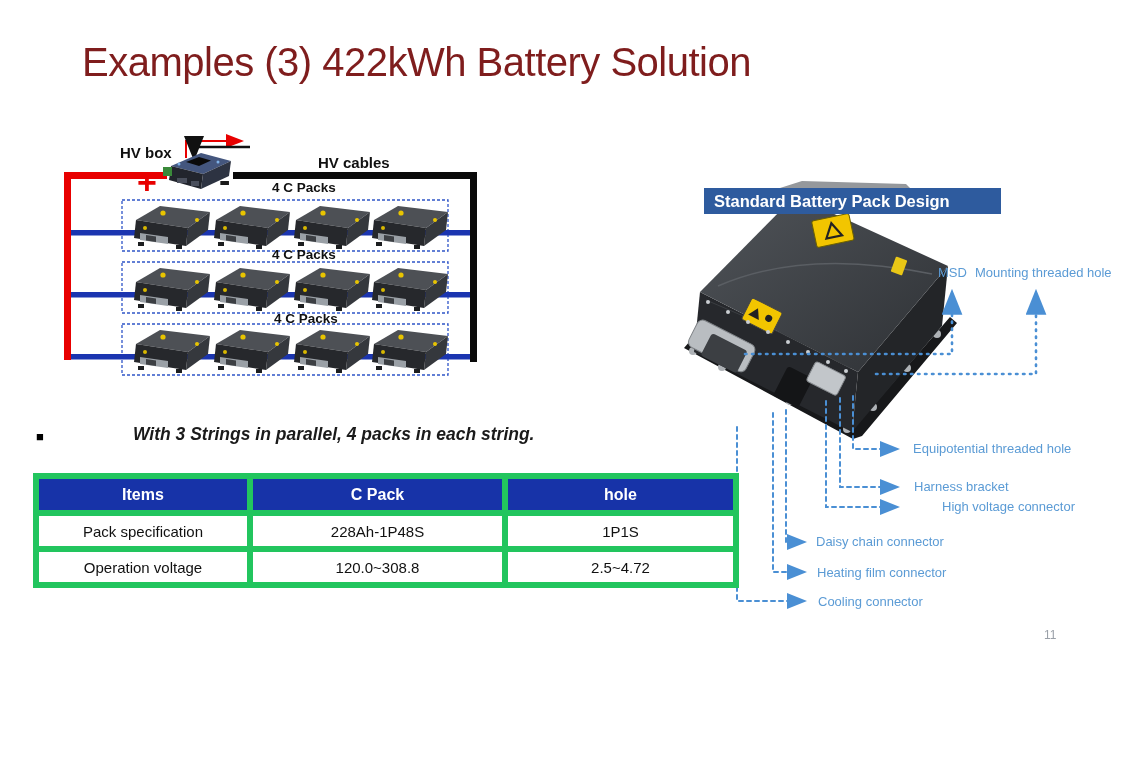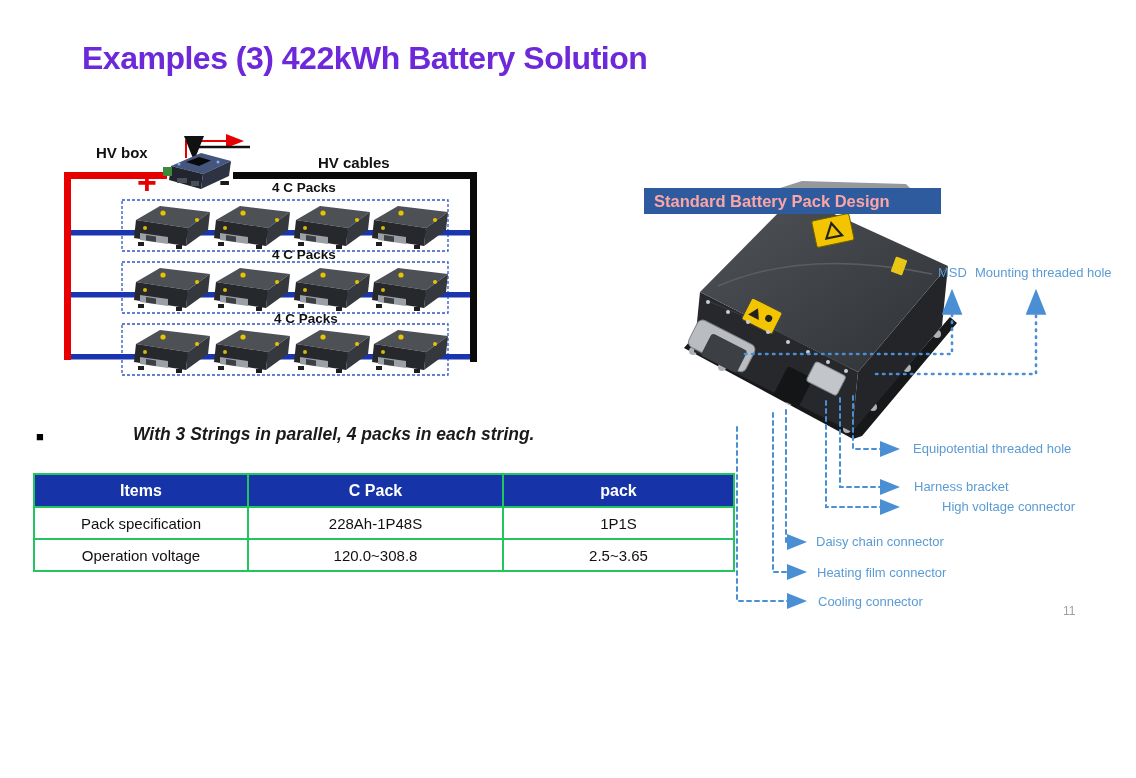--- a/index.html
+++ b/index.html
@@ -1,35 +1,35 @@
 <!DOCTYPE html>
 <html><head>
 <meta charset="utf-8">
 <style>
   html,body{margin:0;padding:0;}
   body{width:1136px;height:778px;position:relative;background:#ffffff;
        font-family:"Liberation Sans",sans-serif;overflow:hidden;}
   .abs{position:absolute;}
-  #page-title{left:82px;top:40px;font-size:32px;font-weight:bold;color:#6d28d9;letter-spacing:-0.5px;white-space:nowrap;}
+  #page-title{left:82px;top:40px;font-size:40px;font-weight:normal;color:#7f1d1d;letter-spacing:-0.5px;white-space:nowrap;}
   .dlabel{font-weight:bold;color:#111;white-space:nowrap;}
-  #hv-box-label{left:96px;top:144px;font-size:15px;}
+  #hv-box-label{left:120px;top:144px;font-size:15px;}
   #hv-cables-label{left:318px;top:154px;font-size:15px;}
   #plus-sign{left:137px;top:165px;font-size:34px;font-weight:bold;color:#e80000;line-height:1;}
   #minus-sign{left:219px;top:163px;font-size:34px;font-weight:900;color:#1a1a1a;line-height:1;}
   .packs-label{font-size:13.5px;font-weight:bold;color:#111;white-space:nowrap;margin-left:16px;}
   #bullet-line{left:36px;top:424px;width:640px;}
   #bullet-marker{position:absolute;left:0;top:5px;font-size:13px;color:#000;}
   #bullet-text{position:absolute;left:97px;top:0;font-size:17.5px;font-weight:bold;font-style:italic;color:#1a1a1a;white-space:nowrap;}
-  #design-header{left:644px;top:188px;width:297px;height:26px;background:#2e5b9e;color:#fca5a5;
+  #design-header{left:704px;top:188px;width:297px;height:26px;background:#2e5b9e;color:#ffffff;
       font-size:16.5px;font-weight:bold;line-height:26px;padding-left:10px;box-sizing:border-box;white-space:nowrap;}
   .callout{font-size:13px;color:#5b9bd5;white-space:nowrap;}
-  #page-number{left:1044px;top:604px;font-size:12px;color:#9aa0a8;margin-left:19px;}
+  #page-number{left:1044px;top:628px;font-size:12px;color:#9aa0a8;}
   
   #spec-table{left:33px;top:473px;border-collapse:collapse;table-layout:fixed;}
-  #spec-table th,#spec-table td{border:2px solid #22c55e;text-align:center;vertical-align:middle;
+  #spec-table th,#spec-table td{border:6px solid #22c55e;text-align:center;vertical-align:middle;
       font-size:15px;color:#111;padding:0 2px;height:30px;overflow:hidden;white-space:nowrap;}
   #spec-table th{background:#1733a8;color:#ffffff;font-size:16px;font-weight:bold;height:31px;}
   #spec-table col:nth-child(1){width:214px;}
   #spec-table col:nth-child(2){width:255px;}
   #spec-table col:nth-child(3){width:231px;}
   svg{display:block;}
 </style>
 </head>
 <body>
 
@@ -187,33 +187,33 @@
 <table id="spec-table" class="abs">
   <colgroup>
       <col>
       <col>
       <col>
     </colgroup>
   <thead>
     <tr>
       <th>Items</th>
       <th>C Pack</th>
-      <th>pack</th>
+      <th>hole</th>
     </tr>
   </thead>
   <tbody>
     <tr>
       <td>Pack specification</td>
       <td>228Ah-1P48S</td>
       <td>1P1S</td>
     </tr>
     <tr>
       <td>Operation voltage</td>
       <td>120.0~308.8</td>
-      <td>2.5~3.65</td>
+      <td>2.5~4.72</td>
     </tr>
   </tbody>
 </table>
 
 <div id="design-header" class="abs">Standard Battery Pack Design</div>
 
 <div class="abs callout" style="left:938px;top:265px;">MSD</div>
 <div class="abs callout" style="left:975px;top:265px;">Mounting threaded hole</div>
 <div class="abs callout" style="left:913px;top:441px;">Equipotential threaded hole</div>
 <div class="abs callout" style="left:914px;top:479px;">Harness bracket</div>

